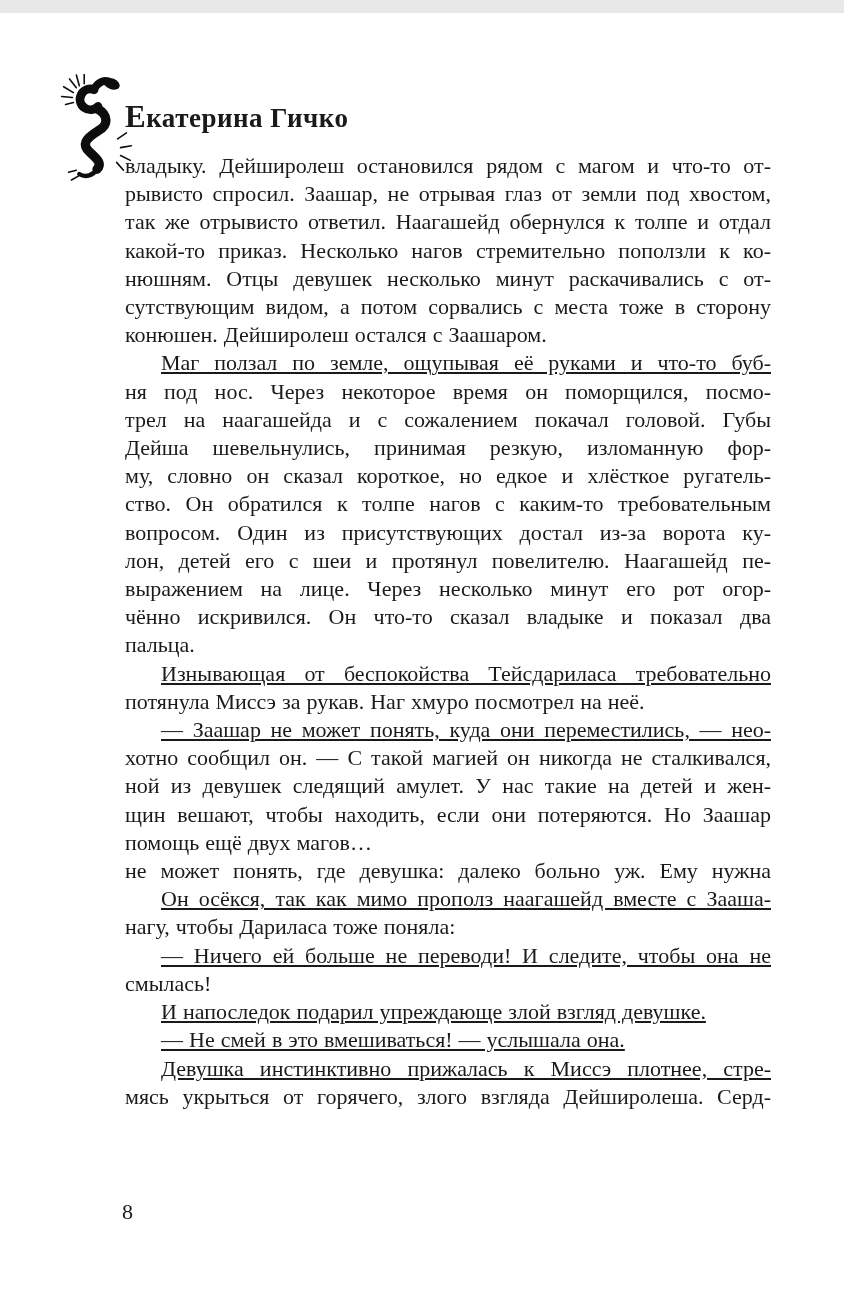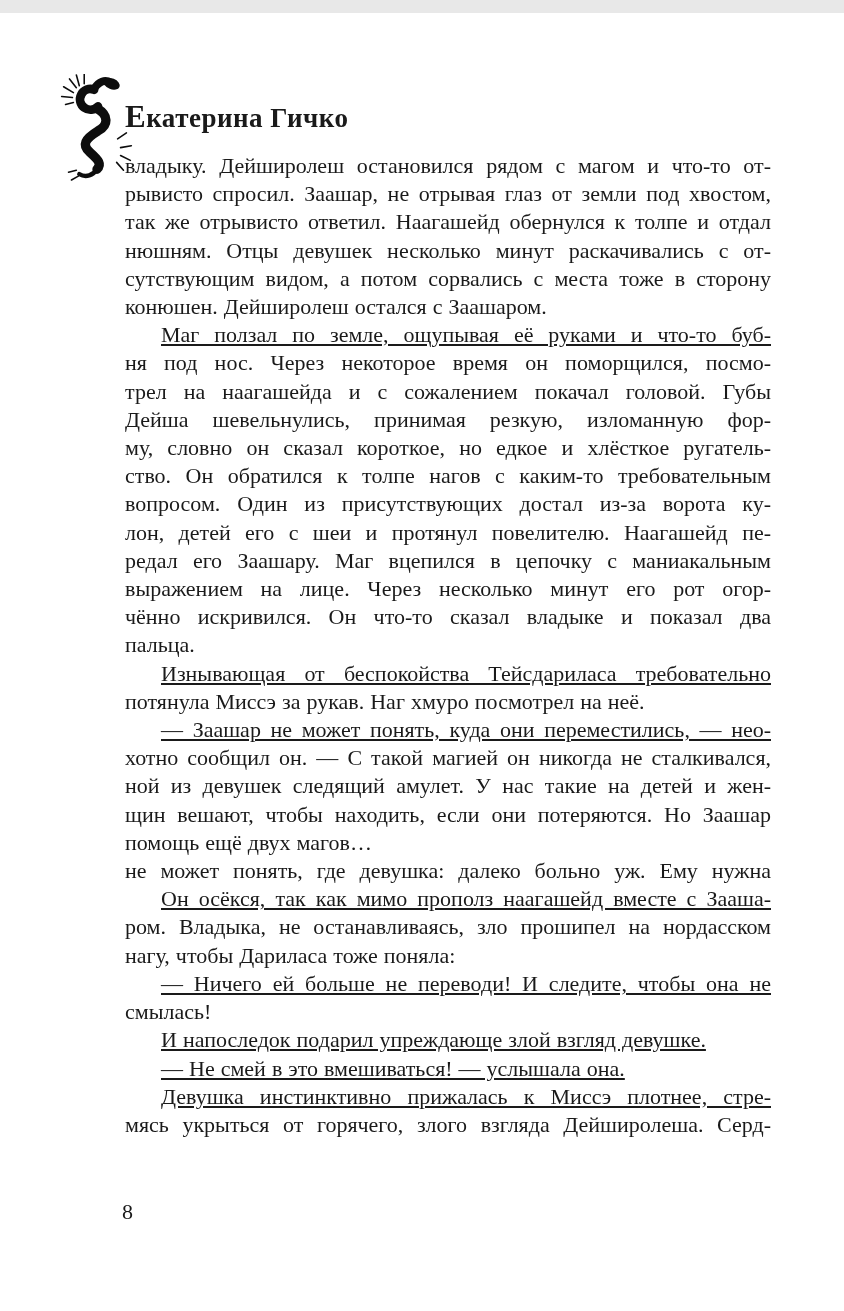--- a/index.html
+++ b/index.html
@@ -92,53 +92,52 @@
       <ellipse cx="56" cy="10" rx="8.5" ry="5.5" transform="rotate(22 56 10)" fill="#0d0d0d"></ellipse>
     </svg>
     <div class="author">Екатерина Гичко</div>
   </header>
 
   <main class="text-block">
       <div class="para">
         <div class="line just">владыку. Дейширолеш остановился рядом с магом и что-то от-</div>
         <div class="line just">рывисто спросил. Заашар, не отрывая глаз от земли под хвостом,</div>
         <div class="line just">так же отрывисто ответил. Наагашейд обернулся к толпе и отдал</div>
+        <div class="line just">какой-то приказ. Несколько нагов стремительно поползли к ко-</div>
         <div class="line just">нюшням. Отцы девушек несколько минут раскачивались с от-</div>
         <div class="line just">сутствующим видом, а потом сорвались с места тоже в сторону</div>
         <div class="line">конюшен. Дейширолеш остался с Заашаром.</div>
       </div>
       <div class="para">
         <div class="line just indent">Маг ползал по земле, ощупывая её руками и что-то буб-</div>
         <div class="line just">ня под нос. Через некоторое время он поморщился, посмо-</div>
         <div class="line just">трел на наагашейда и с сожалением покачал головой. Губы</div>
         <div class="line just">Дейша шевельнулись, принимая резкую, изломанную фор-</div>
         <div class="line just">му, словно он сказал короткое, но едкое и хлёсткое ругатель-</div>
         <div class="line just">ство. Он обратился к толпе нагов с каким-то требовательным</div>
         <div class="line just">вопросом. Один из присутствующих достал из-за ворота ку-</div>
         <div class="line just">лон, детей его с шеи и протянул повелителю. Наагашейд пе-</div>
-        <div class="line just">редал его Заашару. Маг вцепился в цепочку с маниакальным</div>
         <div class="line just">выражением на лице. Через несколько минут его рот огор-</div>
         <div class="line just">чённо искривился. Он что-то сказал владыке и показал два</div>
         <div class="line">пальца.</div>
       </div>
       <div class="para">
         <div class="line just indent">Изнывающая от беспокойства Тейсдариласа требовательно</div>
         <div class="line">потянула Миссэ за рукав. Наг хмуро посмотрел на неё.</div>
       </div>
       <div class="para">
         <div class="line just indent">—&nbsp;Заашар не может понять, куда они переместились, — нео-</div>
         <div class="line just">хотно сообщил он. — С такой магией он никогда не сталкивался,</div>
         <div class="line just">ной из девушек следящий амулет. У нас такие на детей и жен-</div>
         <div class="line just">щин вешают, чтобы находить, если они потеряются. Но Заашар</div>
         <div class="line">помощь ещё двух магов…</div>
         <div class="line just">не может понять, где девушка: далеко больно уж. Ему нужна</div>
       </div>
       <div class="para">
         <div class="line just indent">Он осёкся, так как мимо прополз наагашейд вместе с Зааша-</div>
-        <div class="line just">ром. Владыка, не останавливаясь, зло прошипел на нордасском</div>
         <div class="line">нагу, чтобы Дариласа тоже поняла:</div>
       </div>
       <div class="para">
         <div class="line just indent">—&nbsp;Ничего ей больше не переводи! И следите, чтобы она не</div>
         <div class="line">смылась!</div>
       </div>
       <div class="para">
         <div class="line indent">И напоследок подарил упреждающе злой взгляд девушке.</div>
       </div>
       <div class="para">

